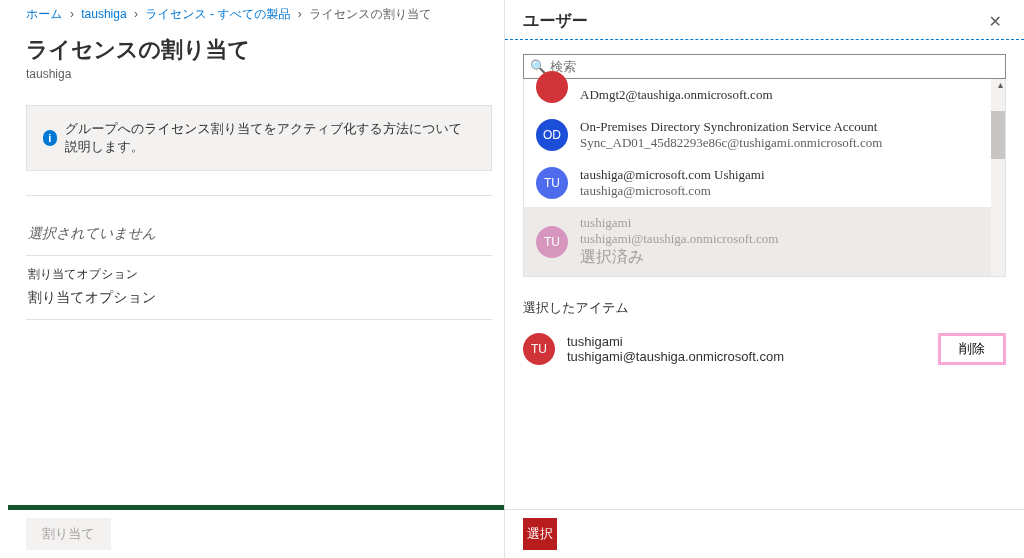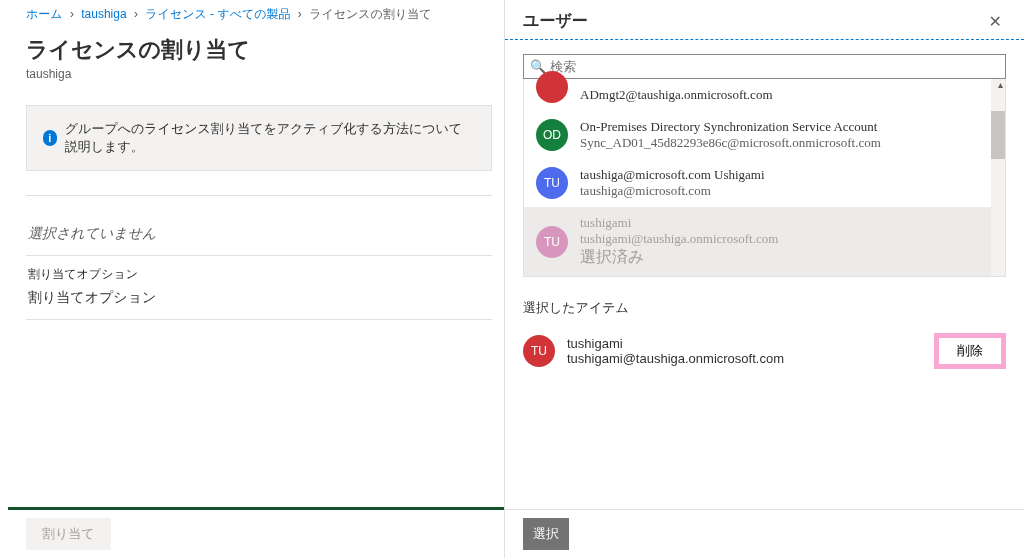--- a/index.html
+++ b/index.html
@@ -14,21 +14,21 @@
     .left-head h1 { font-size: 22px; font-weight: 600; margin-top: 6px; }
     .left-head .subtitle { font-size: 12px; color: #605e5c; margin-top: 2px; }
     .info-box { margin-top: 24px; border: 1px solid #e1e1e1; background: #f3f2f1; padding: 14px 16px; display: flex; align-items: center; gap: 8px; font-size: 13px; }
     .info-icon { width: 16px; height: 16px; background: #0078d4; border-radius: 8px; display: inline-flex; align-items: center; justify-content: center; color: #fff; font-size: 11px; font-weight: 700; }
     .section { margin-top: 24px; border-top: 1px solid #e1e1e1; border-bottom: 1px solid #e1e1e1; padding: 10px 2px 12px 2px; }
     .section + .section { margin-top: 0; border-top: none; }
     .sec-label { font-size: 12px; color: #323130; }
     .sec-label .req { color: #a80000; margin-right: 1px; }
     .placeholder { color: #605e5c; font-style: italic; margin-top: 19px; font-size: 14px; }
     .sec-value { margin-top: 6px; font-size: 14px; }
-    .footer { position: absolute; left: 0; bottom: 0; width: 100%; border-top: 3px solid #14532d; padding: 8px 18px; display: flex; }
+    .footer { position: absolute; left: 0; bottom: 0; width: 100%; border-top: 5px solid #14532d; padding: 8px 18px; display: flex; }
     .btn-disabled { background: #f3f2f1; border: none; color: #a19f9d; padding: 7px 16px; font-size: 13px; cursor: default; }
 
     
     .right-blade { position: absolute; right: 0; top: 0; bottom: 0; width: 520px; border-left: 1px solid #e1e1e1; background: #fff; display: flex; flex-direction: column; }
     .blade-hdr { display: flex; align-items: center; justify-content: space-between; padding: 10px 18px 6px 18px; }
     .blade-hdr h2 { font-size: 16px; font-weight: 600; }
     .close-x { font-size: 16px; color: #605e5c; padding: 2px 4px; cursor: pointer; }
     .blade-dash { border-bottom: 1px dashed #0078d4; margin: 0 0 10px 0; }
     .blade-body { padding: 4px 18px; flex: 1; overflow: auto; }
     .search-wrap { border: 1px solid #8a8886; display: flex; align-items: center; padding: 4px 6px; }
@@ -46,24 +46,24 @@
     .avatar { width: 32px; height: 32px; border-radius: 16px; display: inline-flex; align-items: center; justify-content: center; color: #fff; font-size: 12px; flex: none; }
     .avatar.half { margin-top: -16px; }
     .scroll-stub { position: absolute; right: 0; top: 0; bottom: 0; width: 14px; background: #f3f2f1; }
     .scroll-thumb { position: absolute; right: 0; top: 32px; width: 14px; height: 48px; background: #c8c6c4; }
     .scroll-arrow { position: absolute; right: 2px; font-size: 10px; color: #605e5c; }
     .scroll-arrow.up { top: 0; }
 
     .picked-hdr { margin-top: 22px; font-size: 13px; }
     .picked-row { display: flex; align-items: center; gap: 12px; margin-top: 16px; }
     .picked-row .texts { flex: 1; display: flex; flex-direction: column; }
-    .btn-outline { background: #fff; border: 5px solid #f9a8d4; padding: 4px 18px; font-size: 13px; cursor: pointer; }
+    .btn-outline { background: #fff; border: 3px solid #f9a8d4; padding: 4px 18px; font-size: 13px; cursor: pointer; }
 
     .blade-footer { border-top: 1px solid #e1e1e1; padding: 8px 18px; }
-    .btn-primary { background: #737373; border: none; color: #fff; padding: 7px 10px; font-size: 13px; cursor: pointer; }
+    .btn-primary { background: #b91c1c; border: none; color: #fff; padding: 7px 4px; font-size: 13px; cursor: pointer; }
   </style>
 </head>
 <body>
 
 <div class="left-col">
   <div class="breadcrumbs">
     <a>ホーム</a>
     <span class="sep">›</span>
     <a>taushiga</a>
     <span class="sep">›</span>
@@ -116,24 +116,24 @@
       <div class="scroll-thumb"></div>
 
       <div class="user-row">
         <span class="avatar half" style="background:#d13438"></span>
         <div class="texts">
           <span class="line1">ADmgt2@taushiga.onmicrosoft.com</span>
         </div>
       </div>
 
       <div class="user-row">
-        <span class="avatar" style="background:#15803d">OD</span>
+        <span class="avatar" style="background:#1d4ed8">OD</span>
         <div class="texts">
           <span class="line1">On-Premises Directory Synchronization Service Account</span>
-          <span class="line2">Sync_AD01_45d82293e86c@microsoft.onmicrosoft.com</span>
+          <span class="line2">Sync_AD01_45d82293e86c@tushigami.onmicrosoft.com</span>
         </div>
       </div>
 
       <div class="user-row">
         <span class="avatar" style="background:#4f6bed">TU</span>
         <div class="texts">
           <span class="line1">taushiga@microsoft.com Ushigami</span>
           <span class="line2">taushiga@microsoft.com</span>
         </div>
       </div>

